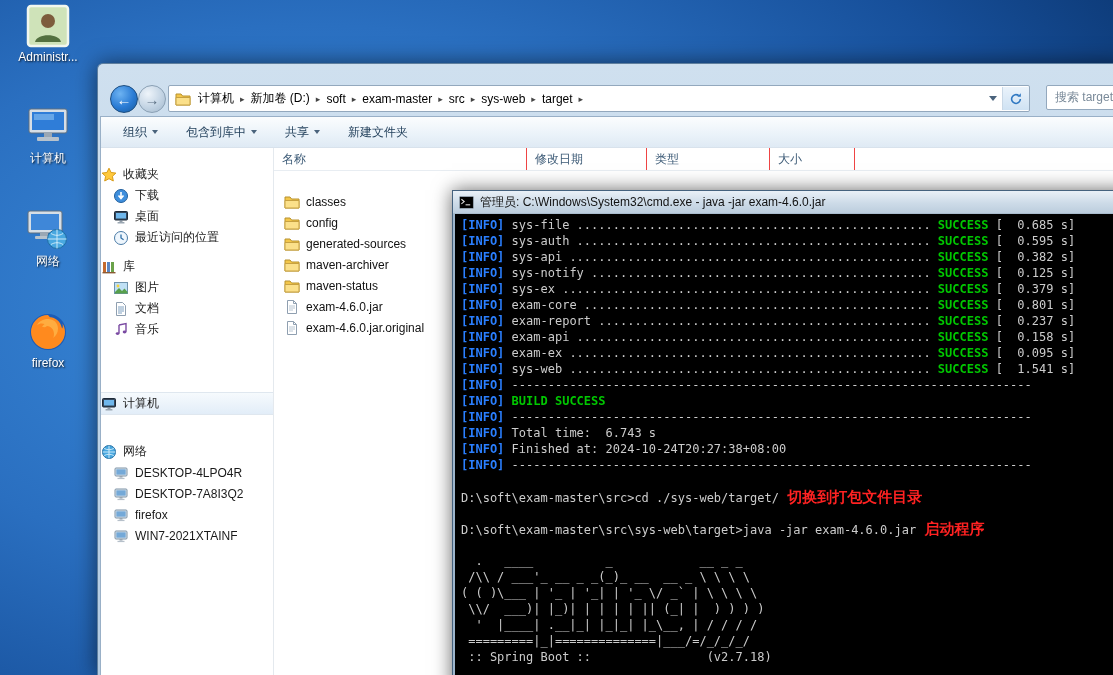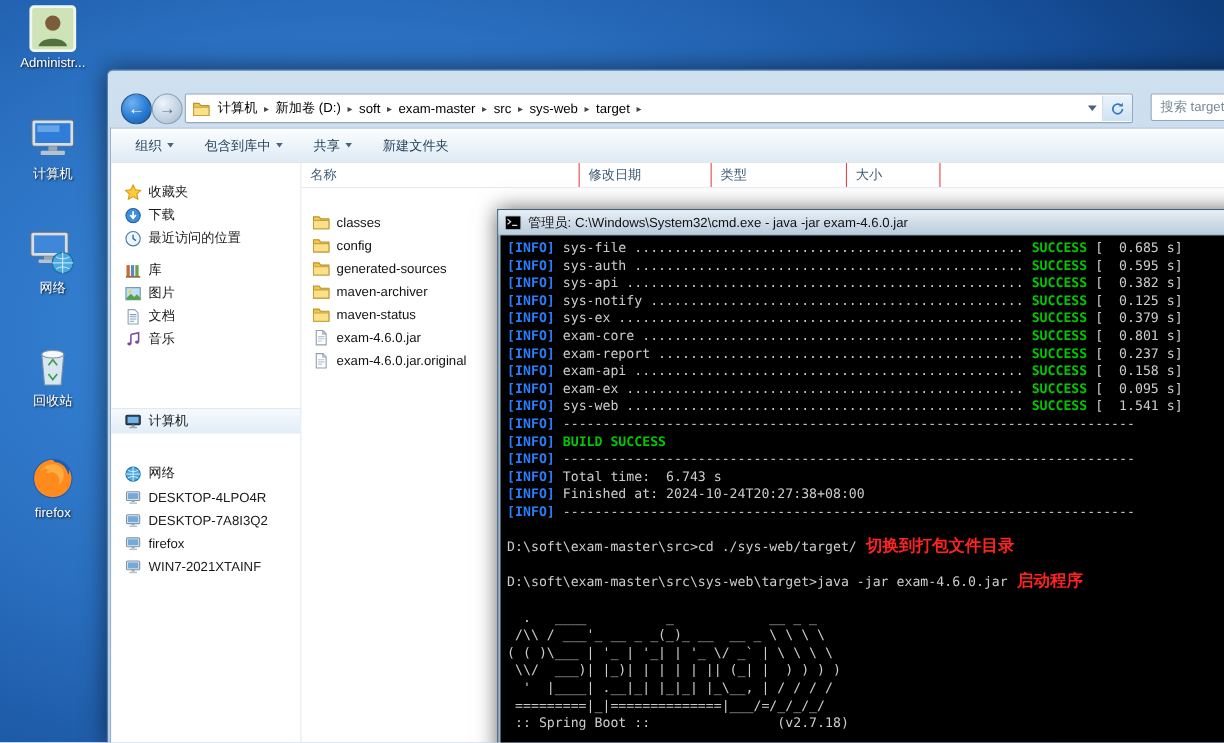--- a/index.html
+++ b/index.html
@@ -46,21 +46,21 @@
     border-bottom:1px solid #d8e2ec;display:flex;align-items:center;padding-left:22px;gap:28px;
     font-size:12px;color:#1e3c58;}
   .tbtn{display:flex;align-items:center;gap:5px;cursor:default;}
   .tdrop{width:0;height:0;border-left:3.5px solid transparent;border-right:3.5px solid transparent;border-top:4px solid #4a637c;}
   .main{position:absolute;top:31px;left:0;right:0;bottom:0;display:flex;overflow:hidden;}
   .sidebar{width:172px;flex:0 0 auto;padding-top:16px;font-size:12px;overflow:hidden;}
   .sgroup{margin-bottom:8px;}
   .sgroup-libraries{margin-top:6px;}
   .sgroup-computer{margin-top:52px;}
   .sgroup-network{margin-top:26px;}
-  .sitem{height:21px;display:flex;align-items:center;gap:6px;padding-left:12px;cursor:default;}
+  .sitem{height:21px;display:flex;align-items:center;gap:6px;cursor:default;}
   .schild{padding-left:12px;}
   .shead.current{background:linear-gradient(#f6fafd,#e2edf8);border-top:1px solid #dfe7ef;border-bottom:1px solid #dfe7ef;}
   .slabel{white-space:nowrap;overflow:hidden;color:#1a1a1a;}
   .filepane{flex:1;border-left:1px solid #e4e9ee;position:relative;overflow:hidden;}
   .colheads{display:flex;height:22px;border-bottom:1px solid #e8edf2;font-size:12px;color:#3c5a76;}
   .colh{border-right:1px solid #ef4444;display:flex;align-items:center;padding-left:8px;box-sizing:border-box;cursor:default;}
   .colh-name{width:253px;}
   .colh-date-modified{width:120px;}
   .colh-type{width:123px;}
   .colh-size{width:85px;}
@@ -114,28 +114,20 @@
             <rect x="5" y="7" width="28" height="16" fill="#3f87d8"></rect>
             <rect x="14" y="26" width="8" height="3" fill="#9aa7b4"></rect>
             <rect x="9" y="29" width="18" height="3" rx="1" fill="#b7c2cc"></rect>
             <circle cx="31" cy="32" r="9.5" fill="#49a8e0" stroke="#1f6da3"></circle>
             <path d="M21.5 32h19M31 22.5v19M25 26.5c3.6 2.4 8.4 2.4 12 0M25 37.5c3.6-2.4 8.4-2.4 12 0" stroke="#d6eefb" fill="none" stroke-width=".9"></path>
           </svg></div>
         <div class="dicon-label">网络</div>
       </div>
       <div class="dicon">
         <div class="dicon-img"><svg viewBox="0 0 44 44">
-            <path d="M12 12h20l-2.5 28h-15z" fill="#e8f0f6" opacity=".92" stroke="#7d93a8"></path>
-            <ellipse cx="22" cy="12" rx="10" ry="3.5" fill="#f4f9fc" stroke="#7d93a8"></ellipse>
-            <path d="M18 22l4-5 4 5M26 30l-4 5-4-5" stroke="#3fa04e" stroke-width="1.6" fill="none"></path>
-          </svg></div>
-        <div class="dicon-label">回收站</div>
-      </div>
-      <div class="dicon">
-        <div class="dicon-img"><svg viewBox="0 0 44 44">
             <circle cx="22" cy="22" r="18" fill="#1b5cb8"></circle>
             <path d="M22 5a17 17 0 1 0 17 17c0-3-1-6.5-2.6-8.6.7 2 .5 4-.3 5.2C34.6 11 29 7 22.6 7 14 7 7.5 13.8 7.5 22.2 7.5 30.4 14 37 22.2 37 30.6 37 37 30.5 37 22.3" fill="#ff8a1e"></path>
             <path d="M22 9c-5 0-9 2.5-11 6 2-1.5 5-2 7.5-1L16 16.5c1.5 1 3.5 1 5-.5 4 .5 7 3.5 7 8 0 1.5-.3 3-1 4 3-2 5-5.5 5-9.5C32 12.8 27.5 9 22 9z" fill="#ffb347" opacity=".85"></path>
           </svg></div>
         <div class="dicon-label">firefox</div>
       </div>
     </div>
 
   <div class="explorer">
     <div class="navbar">
@@ -214,20 +206,31 @@
                 <span class="slabel">收藏夹</span>
               </div>
               <div class="sitem schild">
                 <span class="ic">
                   <svg viewBox="0 0 16 16">
                     <circle cx="8" cy="8" r="6.5" fill="#3f8fdd" stroke="#205f9e"></circle>
                     <path d="M8 4v5M5.5 7.5L8 10.5l2.5-3" stroke="#fff" stroke-width="1.6" fill="none"></path>
                   </svg>
                 </span>
                 <span class="slabel">下载</span>
+              </div>
+              <div class="sitem schild">
+                <span class="ic">
+                  <svg viewBox="0 0 16 16">
+                    <rect x="1.5" y="2.5" width="13" height="8.5" rx="1" fill="#35465a" stroke="#1d2a38"></rect>
+                    <rect x="3" y="4" width="10" height="5.5" fill="#6fb7ec"></rect>
+                    <rect x="6.5" y="11" width="3" height="1.8" fill="#7b8896"></rect>
+                    <rect x="4.5" y="13" width="7" height="1.4" rx=".5" fill="#9aa6b1"></rect>
+                  </svg>
+                </span>
+                <span class="slabel">桌面</span>
               </div>
               <div class="sitem schild">
                 <span class="ic">
                   <svg viewBox="0 0 16 16">
                     <circle cx="8" cy="8" r="6.5" fill="#eef6fd" stroke="#4a7ba6"></circle>
                     <path d="M8 4.5V8l2.6 1.8" stroke="#2f6ea6" fill="none" stroke-width="1.3"></path>
                   </svg>
                 </span>
                 <span class="slabel">最近访问的位置</span>
               </div>

